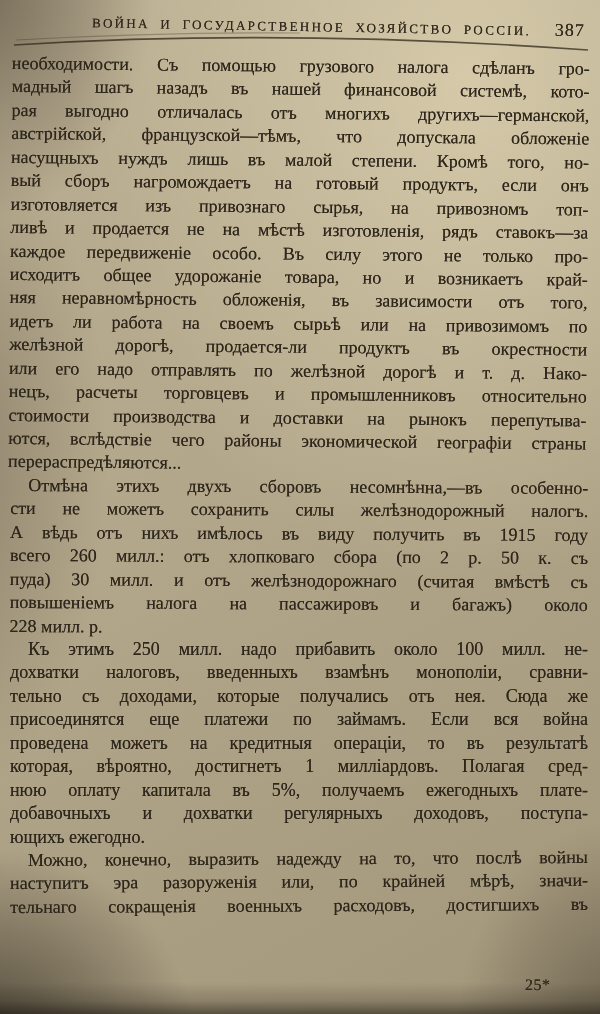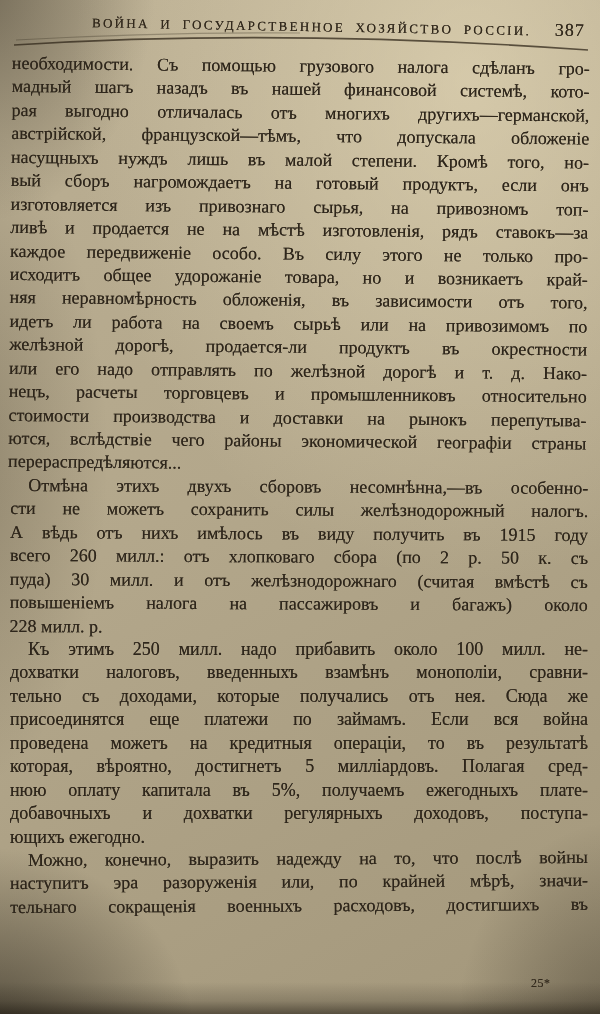--- a/index.html
+++ b/index.html
@@ -51,21 +51,21 @@
   .p3{transform:rotate(-0.30deg);}
   .line{
     font-size:18px;line-height:23.45px;height:23.45px;
     text-align:justify;text-align-last:justify;
     white-space:normal;color:#2e261b;
   }
   .line.indent{text-indent:18px;}
   .line.end{text-align:left;text-align-last:left;}
   .sig{
     position:absolute;top:976px;right:50px;
-    font-size:12px;letter-spacing:0.5px;color:#332a1d;
+    font-size:16px;letter-spacing:0.5px;color:#332a1d;
     transform:rotate(-0.3deg);
     text-shadow:0 0 0.6px rgba(46,38,27,0.8);
   }
 </style>
 </head>
 <body>
 
 <div class="page">
   <div class="photo">
 
@@ -109,21 +109,21 @@
           <div class="line">пуда) 30 милл. и отъ желѣзнодорожнаго (считая вмѣстѣ съ</div>
           <div class="line">повышеніемъ налога на пассажировъ и багажъ) около</div>
           <div class="line end">228 милл. р.</div>
         </div>
         <div class="para p2">
           <div class="line indent">Къ этимъ 250 милл. надо прибавить около 100 милл. не-</div>
           <div class="line">дохватки налоговъ, введенныхъ взамѣнъ монополіи, сравни-</div>
           <div class="line">тельно съ доходами, которые получались отъ нея. Сюда же</div>
           <div class="line">присоединятся еще платежи по займамъ. Если вся война</div>
           <div class="line">проведена можетъ на кредитныя операціи, то въ результатѣ</div>
-          <div class="line">которая, вѣроятно, достигнетъ 5 милліардовъ. Полагая сред-</div>
+          <div class="line">которая, вѣроятно, достигнетъ 1 милліардовъ. Полагая сред-</div>
           <div class="line">нюю оплату капитала въ 5%, получаемъ ежегодныхъ плате-</div>
           <div class="line">добавочныхъ и дохватки регулярныхъ доходовъ, поступа-</div>
           <div class="line end">ющихъ ежегодно.</div>
         </div>
         <div class="para p3">
           <div class="line indent">Можно, конечно, выразить надежду на то, что послѣ войны</div>
           <div class="line">наступитъ эра разоруженія или, по крайней мѣрѣ, значи-</div>
           <div class="line">тельнаго сокращенія военныхъ расходовъ, достигшихъ въ</div>
         </div>
       </div>

